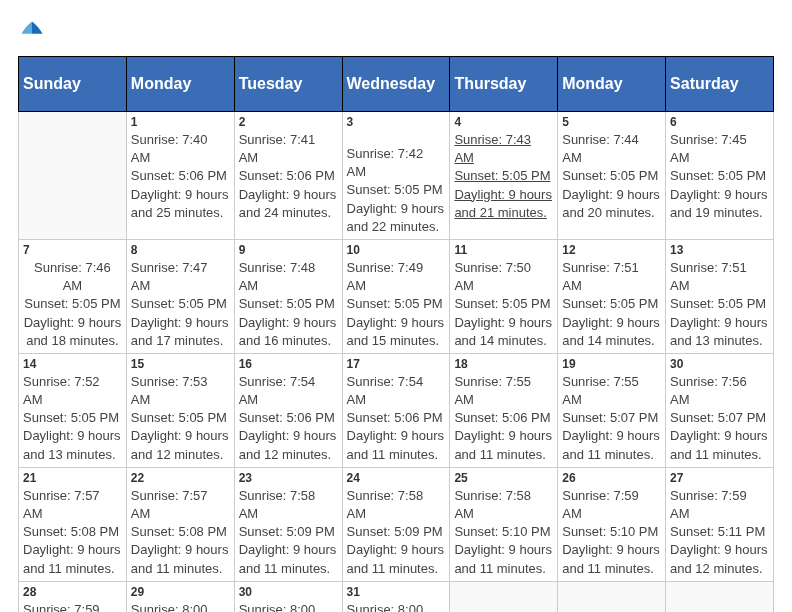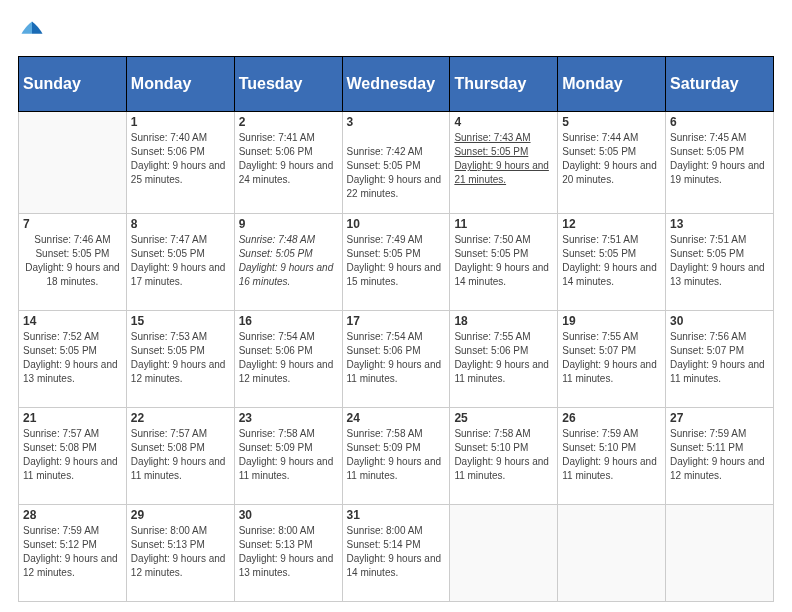--- a/index.html
+++ b/index.html
@@ -89,21 +89,21 @@
       background: #f9f9f9;
     }
     .day-number {
       font-size: 12px;
       font-weight: bold;
       color: #333;
       display: block;
       margin-bottom: 2px;
     }
     .day-info {
-      font-size: 10px;
+      font-size: 13px;
       color: #444;
       line-height: 1.4;
     }
   </style>
 </head>
 <body>
 
 <div class="page">
   <div class="header">
     <div class="logo">
@@ -182,21 +182,21 @@
 Daylight: 9 hours and 18 minutes.</div>
           </td>
           <td>
             <span class="day-number">8</span>
             <div class="day-info" style="white-space: pre-line;">Sunrise: 7:47 AM
 Sunset: 5:05 PM
 Daylight: 9 hours and 17 minutes.</div>
           </td>
           <td>
             <span class="day-number">9</span>
-            <div class="day-info" style="white-space: pre-line; font-style: italic;">Sunrise: 7:48 AM
+            <div class="day-info" style="white-space: pre-line;">Sunrise: 7:48 AM
 Sunset: 5:05 PM
 Daylight: 9 hours and 16 minutes.</div>
           </td>
           <td>
             <span class="day-number">10</span>
             <div class="day-info" style="white-space: pre-line;">Sunrise: 7:49 AM
 Sunset: 5:05 PM
 Daylight: 9 hours and 15 minutes.</div>
           </td>
           <td>

